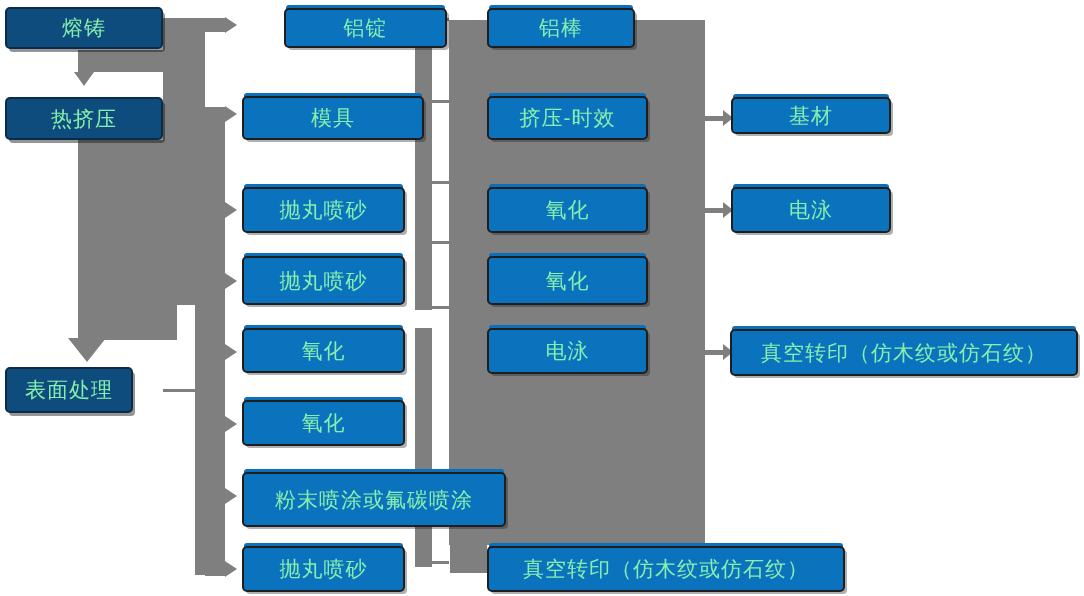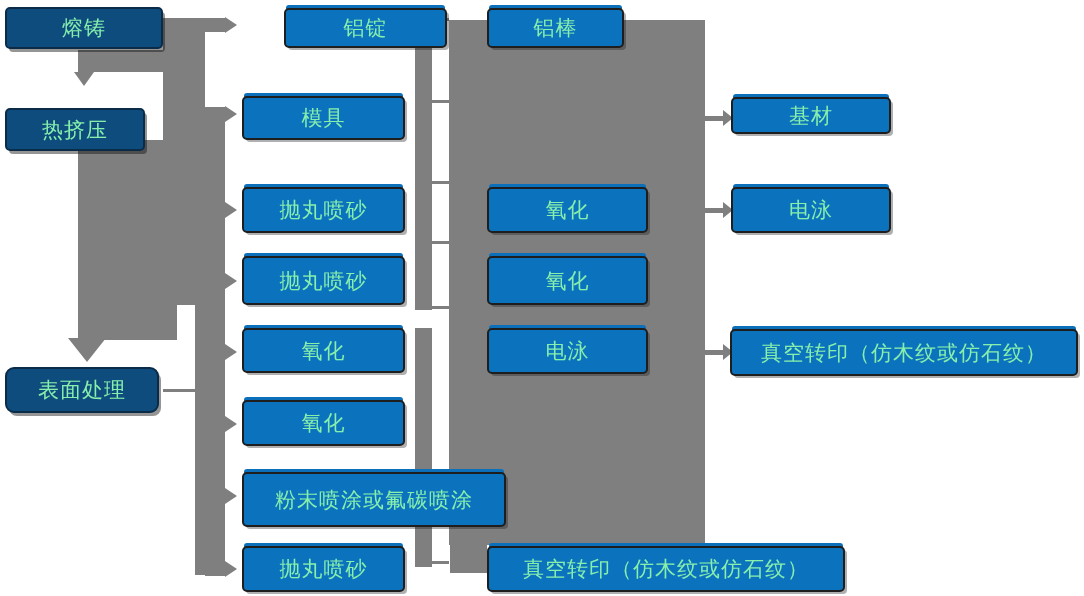--- a/index.html
+++ b/index.html
@@ -91,31 +91,32 @@
     <div class="tri" style="left: 225px; top: 561px; border-top: 8px solid transparent; border-bottom: 8px solid transparent; border-left: 12px solid rgb(127, 127, 127);"></div>
     <div class="conn" style="left: 705px; top: 115.5px; width: 18px; height: 5px;"></div>
     <div class="tri" style="left: 723px; top: 110px; border-top: 8px solid transparent; border-bottom: 8px solid transparent; border-left: 10px solid rgb(127, 127, 127);"></div>
     <div class="conn" style="left: 705px; top: 207.5px; width: 18px; height: 5px;"></div>
     <div class="tri" style="left: 723px; top: 202px; border-top: 8px solid transparent; border-bottom: 8px solid transparent; border-left: 10px solid rgb(127, 127, 127);"></div>
     <div class="conn" style="left: 705px; top: 349.5px; width: 18px; height: 5px;"></div>
     <div class="tri" style="left: 723px; top: 344px; border-top: 8px solid transparent; border-bottom: 8px solid transparent; border-left: 10px solid rgb(127, 127, 127);"></div>
     <div class="tri" style="left: 74px; top: 72px; border-left: 10px solid transparent; border-right: 10px solid transparent; border-top: 14px solid rgb(127, 127, 127);"></div>
     <div class="tri" style="left: 68px; top: 338px; border-left: 19px solid transparent; border-right: 19px solid transparent; border-top: 24px solid rgb(127, 127, 127);"></div>
     <div class="node dark" style="left: 5px; top: 7px; width: 158px; height: 42px;">熔铸</div>
-    <div class="node dark" style="left: 5px; top: 108px; width: 140px; height: 43px;">热挤压</div>
-    <div class="node dark" style="left: 5px; top: 367px; width: 154px; height: 46px; border-radius: 9px;">表面处理</div>
+    <div class="node dark" style="left: 5px; top: 97px; width: 158px; height: 43px;">热挤压</div>
+    <div class="node dark" style="left: 5px; top: 367px; width: 128px; height: 46px;">表面处理</div>
     <div class="node bright" style="left: 242px; top: 8px; width: 163px; height: 40px; margin-left: 42px;">铝锭</div>
-    <div class="node bright" style="left: 242px; top: 96px; width: 163px; height: 44px; text-align: center;">模具</div>
+    <div class="node bright" style="left: 242px; top: 96px; width: 182px; height: 44px; text-align: center;">模具</div>
     <div class="node bright" style="left: 242px; top: 187px; width: 163px; height: 46px;">抛丸喷砂</div>
     <div class="node bright" style="left: 242px; top: 256px; width: 163px; height: 49px;">抛丸喷砂</div>
     <div class="node bright" style="left: 242px; top: 328px; width: 163px; height: 45px;">氧化</div>
     <div class="node bright" style="left: 242px; top: 400px; width: 163px; height: 46px;">氧化</div>
     <div class="node bright" style="left: 242px; top: 472px; width: 264px; height: 55px;">粉末喷涂或氟碳喷涂</div>
     <div class="node bright" style="left: 242px; top: 546px; width: 163px; height: 46px;">抛丸喷砂</div>
-    <div class="node bright" style="left: 487px; top: 8px; width: 137px; height: 40px;">铝棒</div>
+    <div class="node bright" style="left: 487px; top: 8px; width: 148px; height: 40px;">铝棒</div>
+    <div class="node bright" style="left: 487px; top: 96px; width: 161px; height: 44px;">挤压-时效</div>
     <div class="node bright" style="left: 487px; top: 187px; width: 161px; height: 46px;">氧化</div>
     <div class="node bright" style="left: 487px; top: 256px; width: 161px; height: 49px;">氧化</div>
     <div class="node bright" style="left: 487px; top: 328px; width: 161px; height: 46px;">电泳</div>
     <div class="node bright" style="left: 487px; top: 546px; width: 358px; height: 46px;">真空转印（仿木纹或仿石纹）</div>
     <div class="node bright" style="left: 731px; top: 97px; width: 160px; height: 37px;">基材</div>
     <div class="node bright" style="left: 731px; top: 187px; width: 160px; height: 46px;">电泳</div>
     <div class="node bright" style="left: 730px; top: 329px; width: 348px; height: 47px;">真空转印（仿木纹或仿石纹）</div>
   </div>
 
 </body></html>

